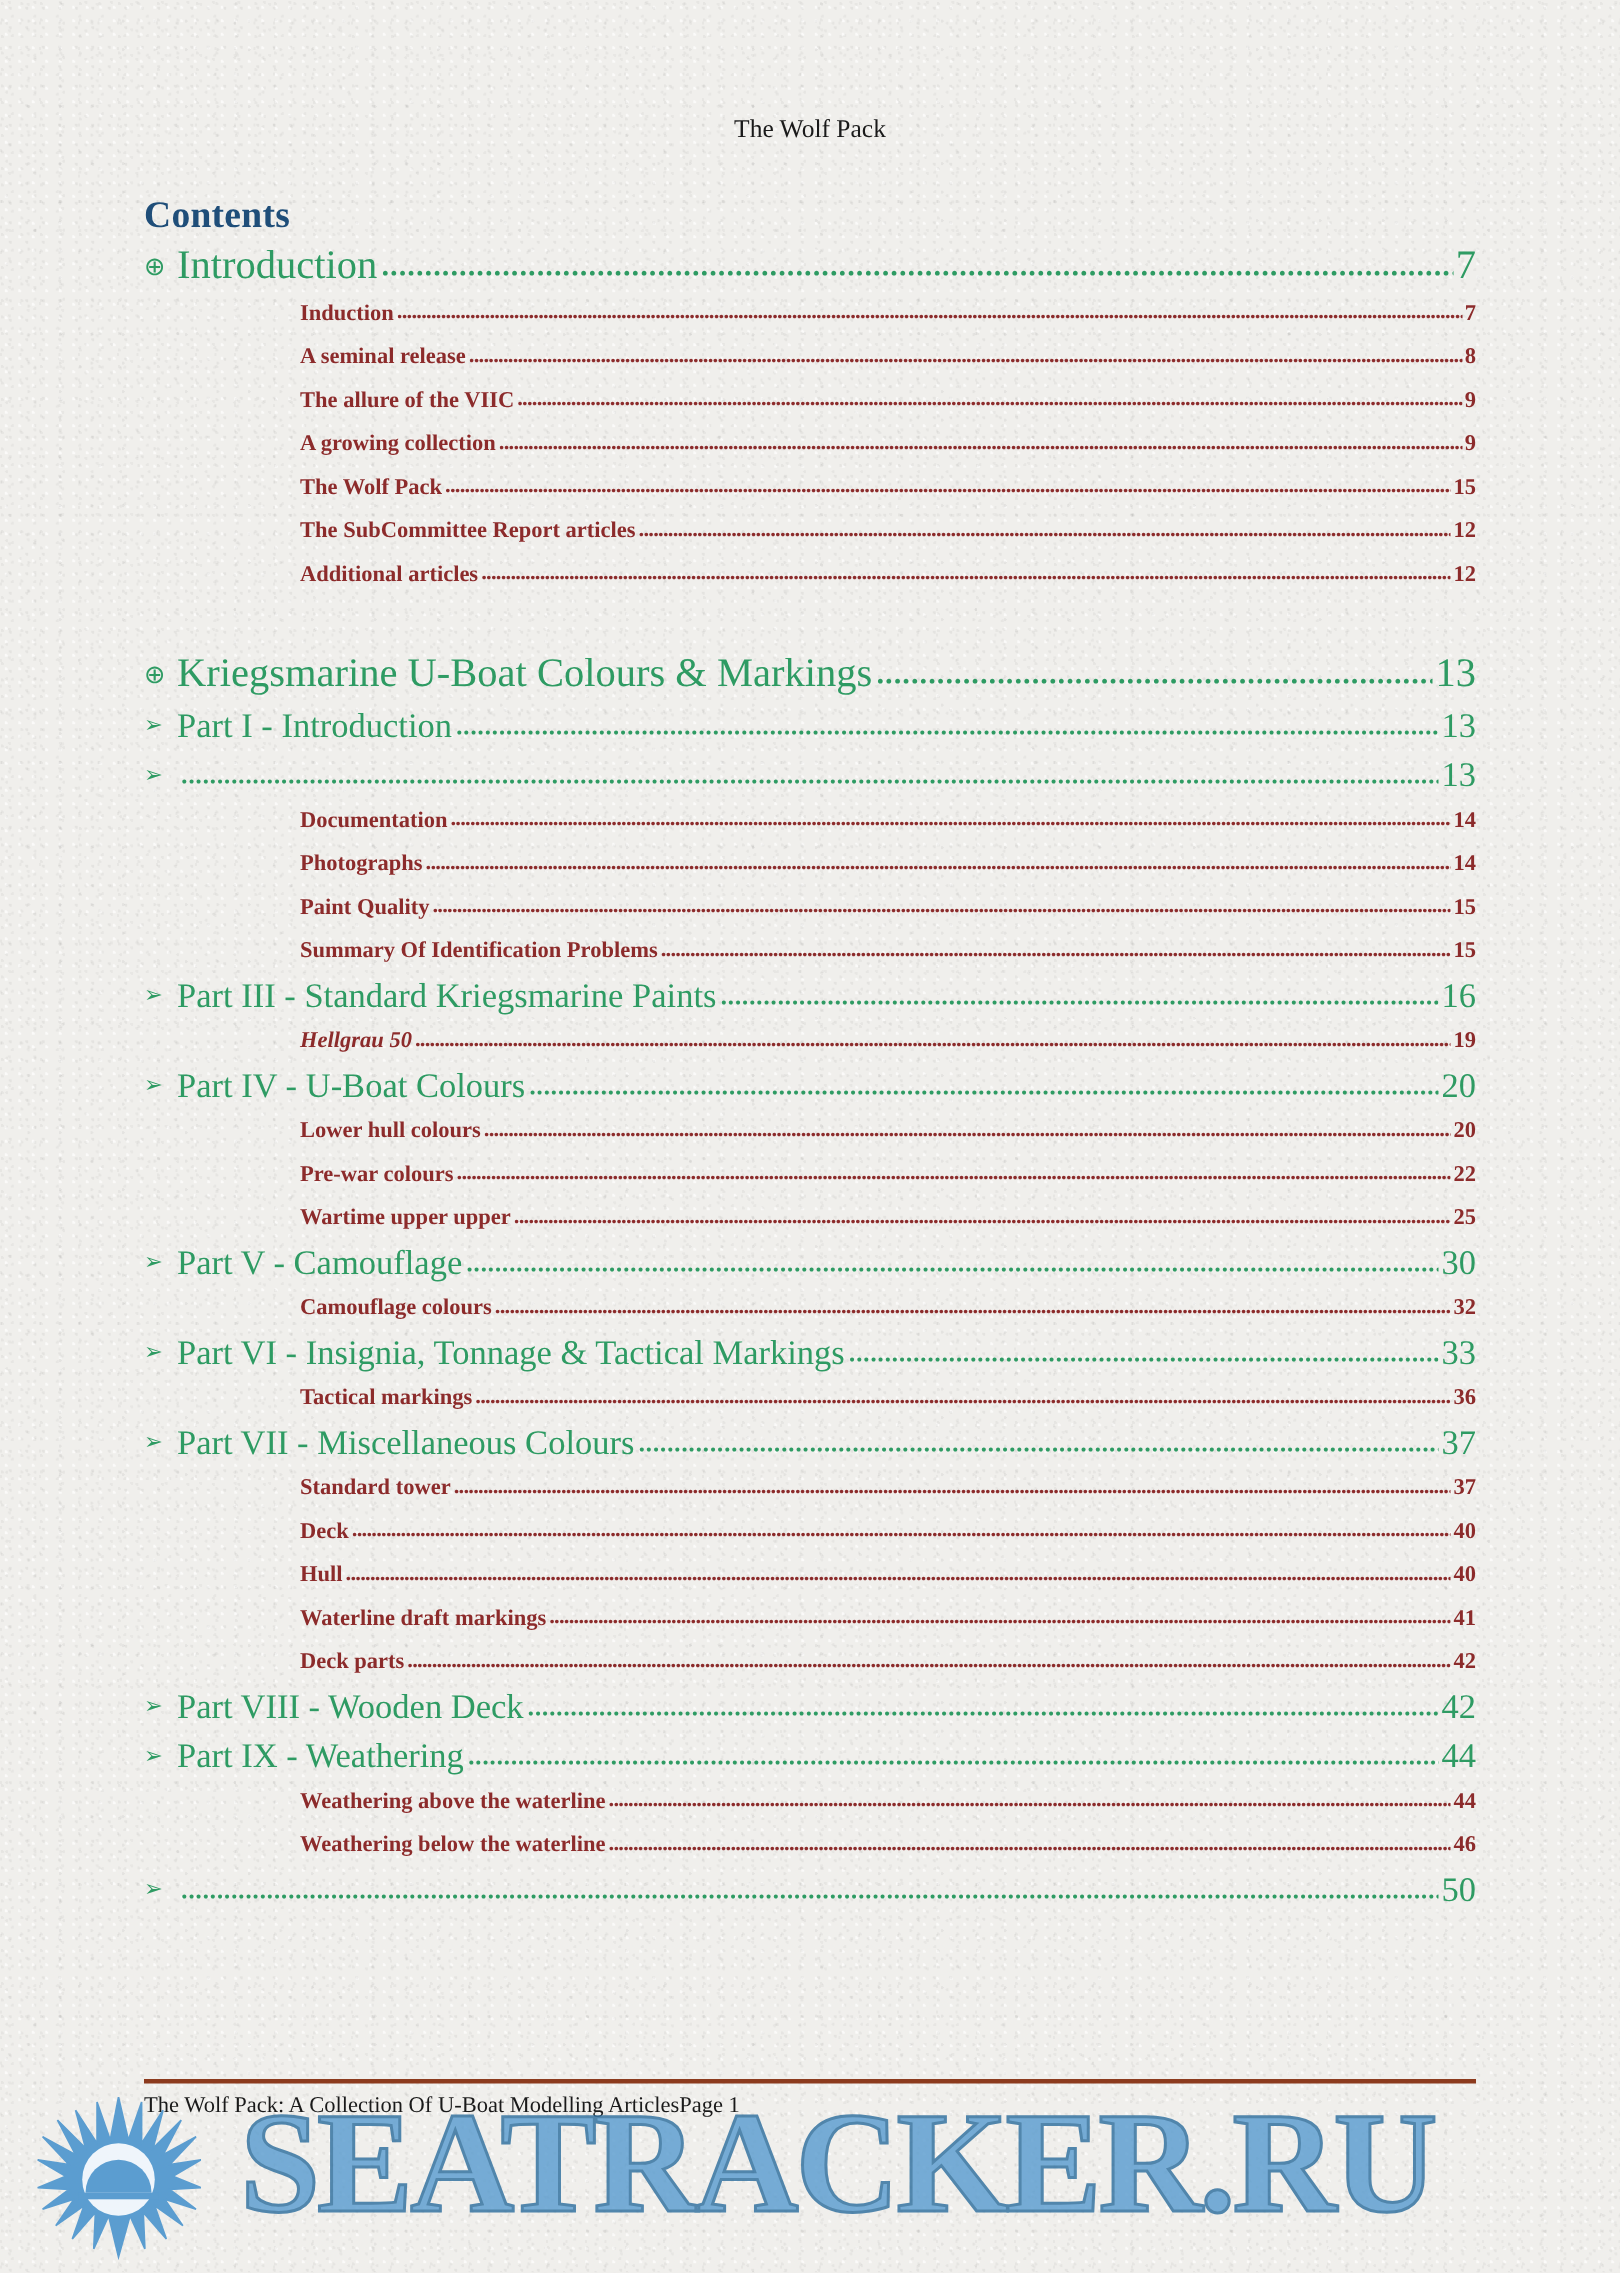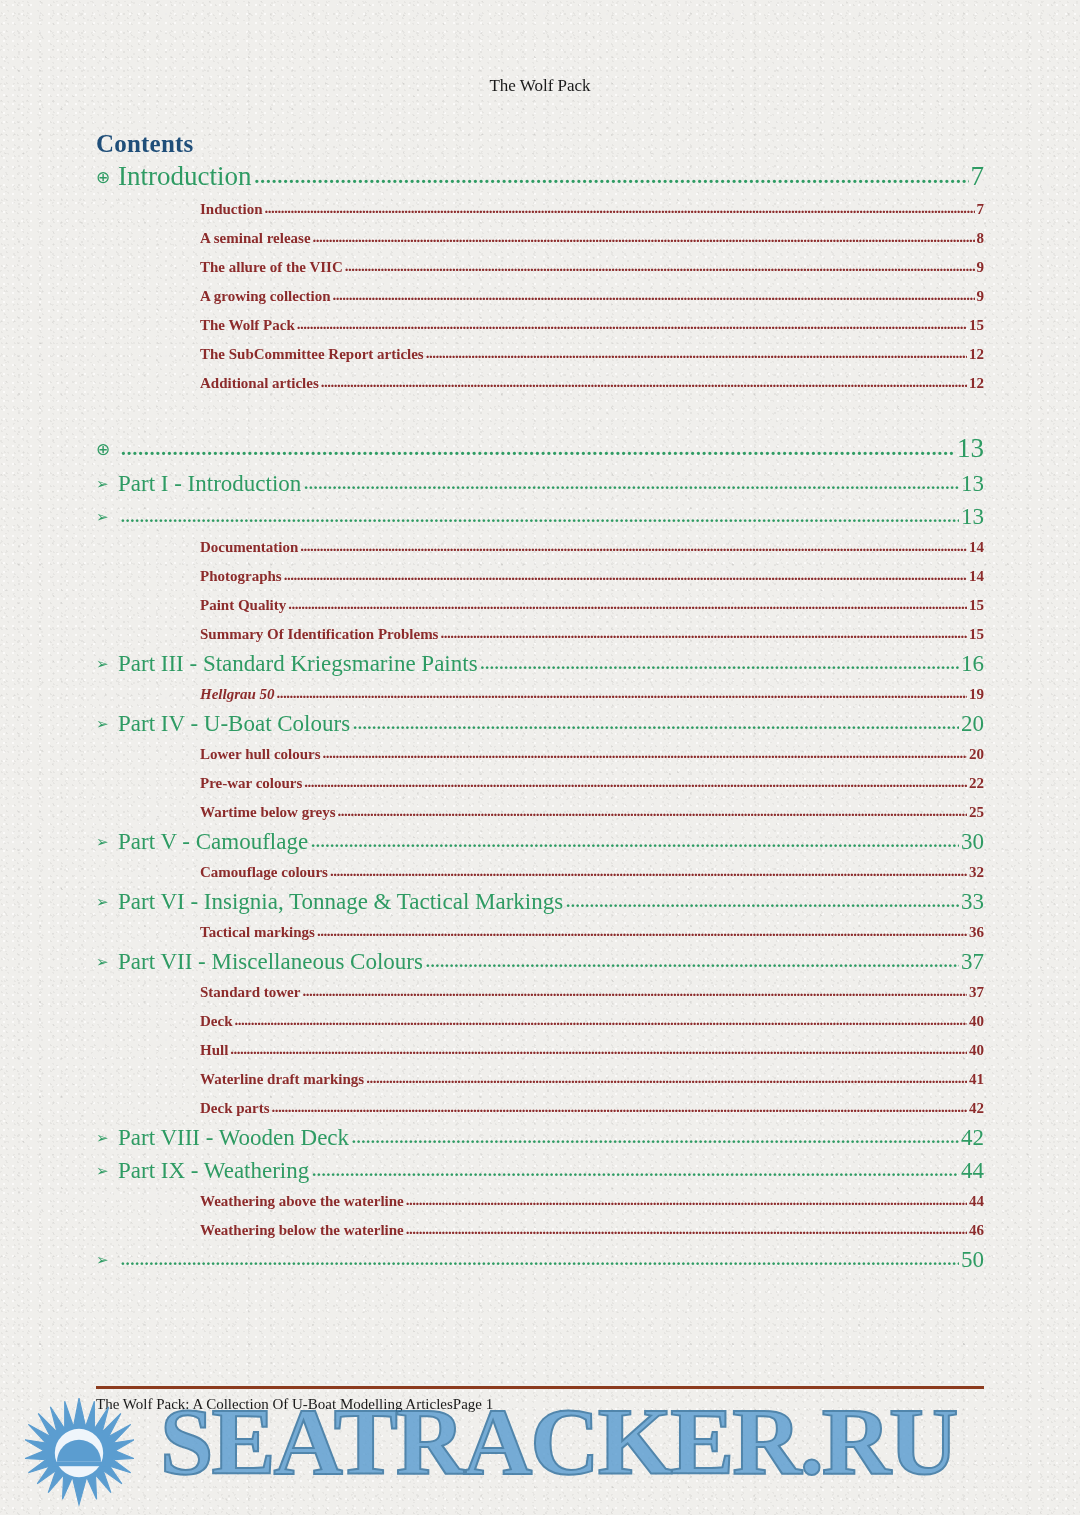--- a/index.html
+++ b/index.html
@@ -256,20 +256,21 @@
       <div style="height: 14px;"></div>
       <div class="row lvl3">
         <span class="bullet" style="width: 104px;"></span>
         <span class="label">Additional articles</span>
         <span class="leader"> ....................................................................................................................................................................................................................................................................</span>
         <span class="pageno">12</span>
       </div>
       <div style="height: 44px;"></div>
       <div class="row lvl1">
         <span class="bullet">⊕</span>
+        <span class="label">Kriegsmarine U-Boat Colours &amp; Markings</span>
         <span class="leader"> ....................................................................................................................................................................................................................................................................</span>
         <span class="pageno">13</span>
       </div>
       <div style="height: 10px;"></div>
       <div class="row lvl2">
         <span class="bullet">➢</span>
         <span class="label">Part I - Introduction</span>
         <span class="leader"> ....................................................................................................................................................................................................................................................................</span>
         <span class="pageno">13</span>
       </div>
@@ -338,21 +339,21 @@
       <div style="height: 14px;"></div>
       <div class="row lvl3">
         <span class="bullet" style="width: 104px;"></span>
         <span class="label">Pre-war colours</span>
         <span class="leader"> ....................................................................................................................................................................................................................................................................</span>
         <span class="pageno">22</span>
       </div>
       <div style="height: 14px;"></div>
       <div class="row lvl3">
         <span class="bullet" style="width: 104px;"></span>
-        <span class="label">Wartime below greys</span>
+        <span class="label">Wartime upper upper</span>
         <span class="leader"> ....................................................................................................................................................................................................................................................................</span>
         <span class="pageno">25</span>
       </div>
       <div style="height: 10px;"></div>
       <div class="row lvl2">
         <span class="bullet">➢</span>
         <span class="label">Part V - Camouflage</span>
         <span class="leader"> ....................................................................................................................................................................................................................................................................</span>
         <span class="pageno">30</span>
       </div>

